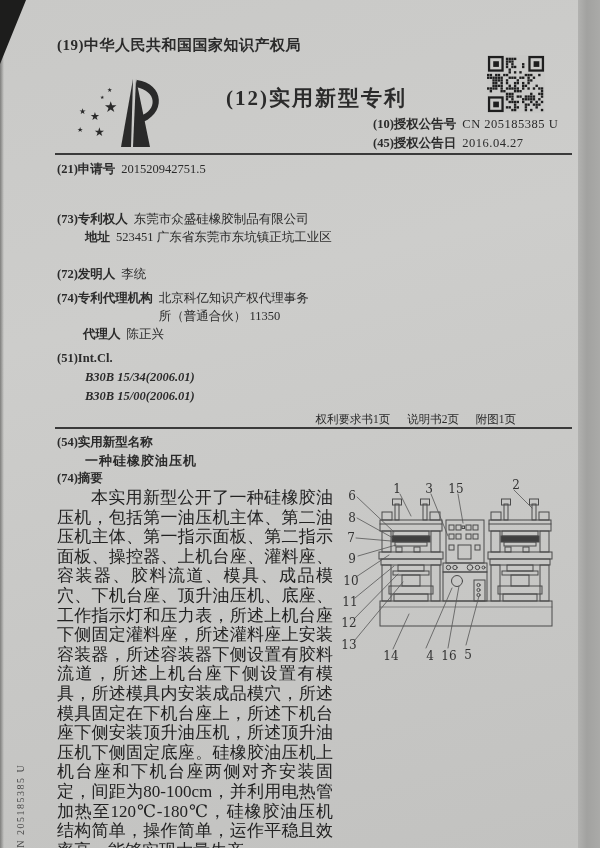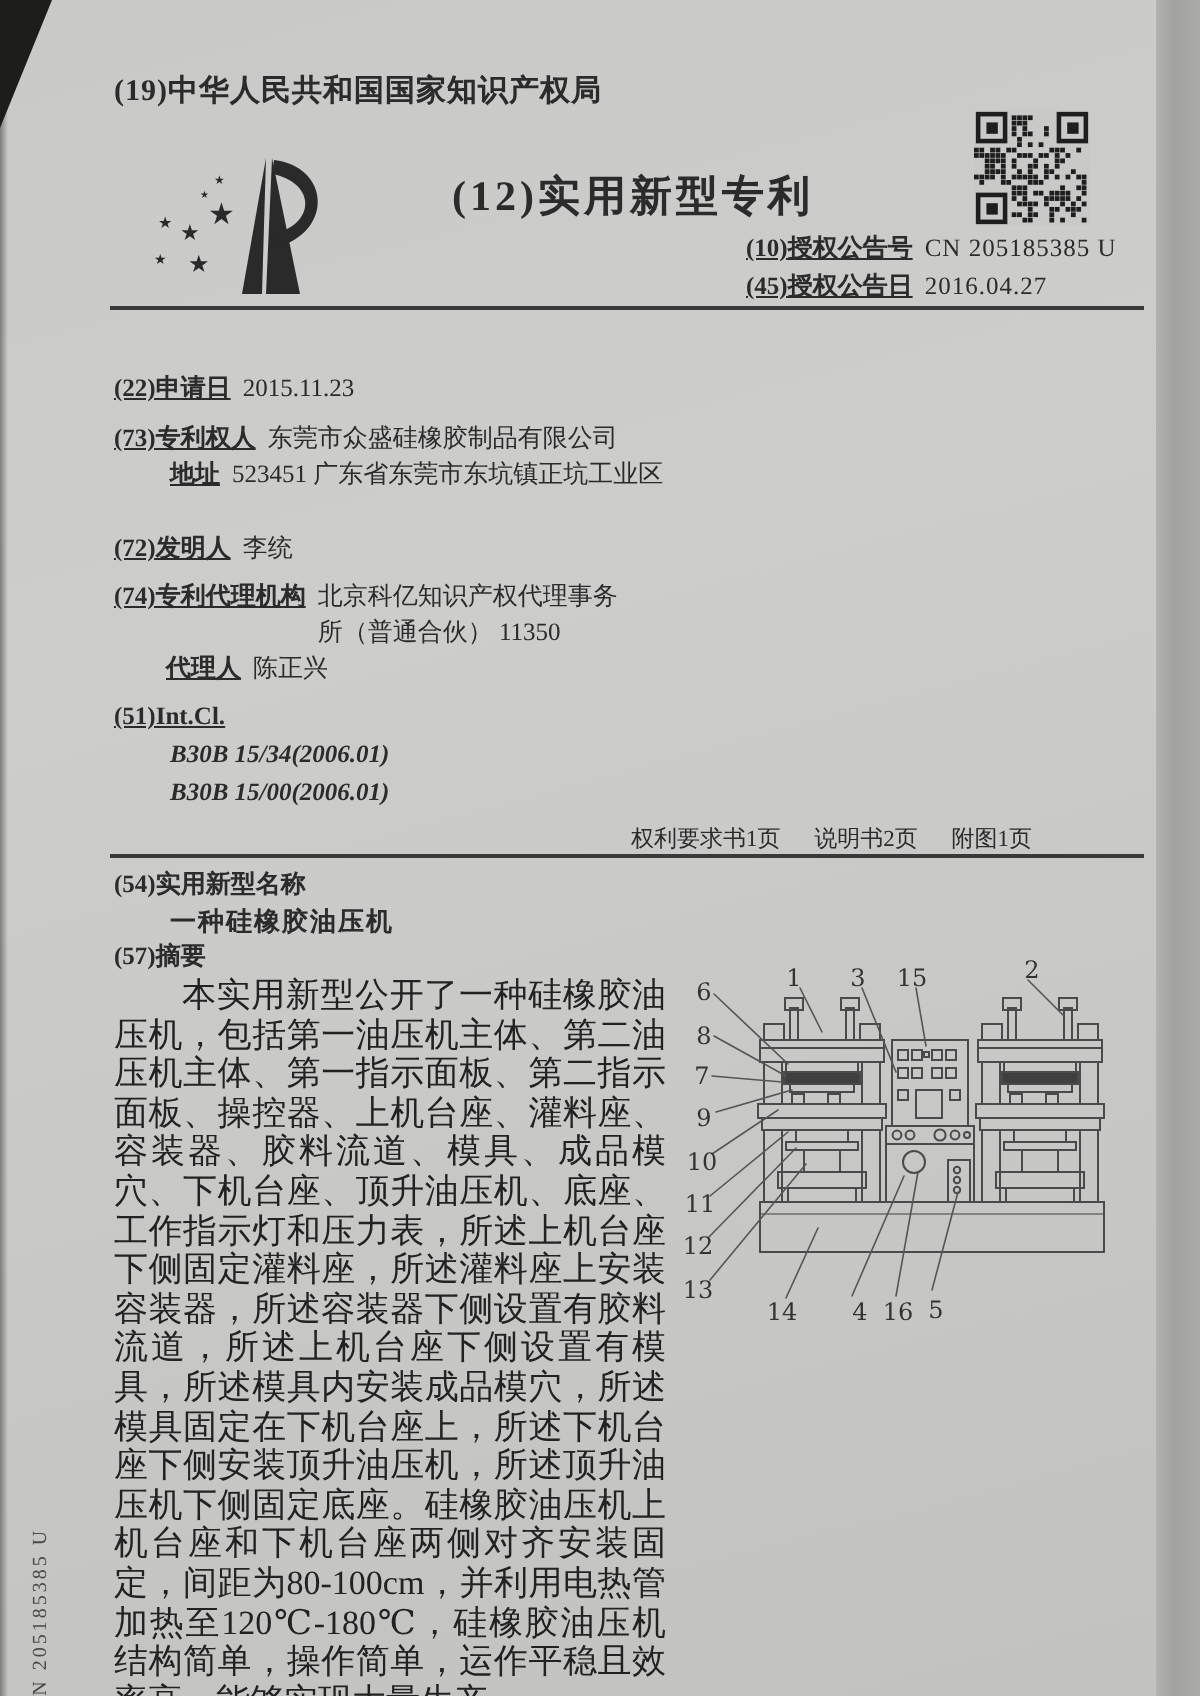--- a/index.html
+++ b/index.html
@@ -14,21 +14,21 @@
     background:linear-gradient(165deg,#c9c9c7 0%,#cdcdcb 35%,#c7c7c5 70%,#c2c2c0 100%);
     color:#2b2b2b;
   }
   #edge-right{position:absolute;right:0;top:0;width:22px;height:848px;
     background:linear-gradient(90deg,#b2b2b0,#a2a2a0 40%,#aaaaa8);}
   #edge-left{position:absolute;left:0;top:0;width:4px;height:848px;
     background:linear-gradient(90deg,#7e7e7c,rgba(200,200,198,0));}
   #corner-shadow{position:absolute;left:0;top:0;width:26px;height:64px;
     background:#1d1d1c;clip-path:polygon(0 0,100% 0,0 100%);}
   .abs{position:absolute;}
-  .lbl{font-weight:700;text-decoration:underline;}
+  .lbl{font-weight:700;}
   .line1{height:2px;background:#3a3a3a;}
   .office{font-size:15px;letter-spacing:.5px;font-weight:600;}
   .doctitle{font-size:21px;font-weight:700;letter-spacing:2px;text-align:center;}
   .grant{font-size:12.5px;white-space:nowrap;}
   .grant .val{margin-left:6px;letter-spacing:.5px;}
   .bib{font-size:12.5px;line-height:18px;}
   .bib .lbl{margin-right:6px;}
   .row{position:absolute;left:57px;}
   .wrapval{display:inline-block;vertical-align:top;}
   .intcl-item{font-style:italic;font-weight:600;margin-top:1px;}
@@ -231,22 +231,22 @@
 
   <div class="abs grant" style="left:373px;top:116px;">
     <span class="lbl">(10)授权公告号</span><span class="val">CN 205185385 U</span>
   </div>
   <div class="abs grant" style="left:373px;top:135px;">
     <span class="lbl">(45)授权公告日</span><span class="val">2016.04.27</span>
   </div>
 
   <div class="abs line1" style="left:55px;top:153px;width:517px;"></div>
 
-  <div class="row bib" style="top:185px;">
-    <span class="lbl">(22)申请日</span><span>2015.11.23</span>
+  <div class="row bib" style="top:160px;">
+    <span class="lbl">(21)申请号</span><span>201520942751.5</span>
   </div>
   <div class="row bib" style="top:210px;">
     <span class="lbl">(73)专利权人</span><span>东莞市众盛硅橡胶制品有限公司</span>
   </div>
   <div class="row bib" style="top:228px;left:85px;">
     <span class="lbl">地址</span><span class="wrapval" style="width:218px;">523451 广东省东莞市东坑镇正坑工业区</span>
   </div>
   <div class="row bib" style="top:265px;">
     <span class="lbl">(72)发明人</span><span>李统</span>
   </div>
@@ -265,21 +265,21 @@
   <div class="abs pages" style="right:68px;top:412px;">
     <span>权利要求书1页</span>
     <span>说明书2页</span>
     <span>附图1页</span>
   </div>
 
   <div class="abs line1" style="left:55px;top:427px;width:517px;"></div>
 
   <div class="abs sec-label" style="left:57px;top:434px;">(54)实用新型名称</div>
   <div class="abs invention-title" style="left:85px;top:452px;">一种硅橡胶油压机</div>
-  <div class="abs sec-label" style="left:57px;top:470px;">(57)摘要</div>
+  <div class="abs sec-label" style="left:57px;top:470px;">(74)摘要</div>
   <div class="abs abstract" style="left:57px;top:488px;">本实用新型公开了一种硅橡胶油压机，包括第一油压机主体、第二油压机主体、第一指示面板、第二指示面板、操控器、上机台座、灌料座、容装器、胶料流道、模具、成品模穴、下机台座、顶升油压机、底座、工作指示灯和压力表，所述上机台座下侧固定灌料座，所述灌料座上安装容装器，所述容装器下侧设置有胶料流道，所述上机台座下侧设置有模具，所述模具内安装成品模穴，所述模具固定在下机台座上，所述下机台座下侧安装顶升油压机，所述顶升油压机下侧固定底座。硅橡胶油压机上机台座和下机台座两侧对齐安装固定，间距为80-100cm，并利用电热管加热至120℃-180℃，硅橡胶油压机结构简单，操作简单，运作平稳且效率高，能够实现大量生产。</div>
 
   <div class="abs" style="left:336px;top:468px;">
     <svg width="242" height="200" viewBox="0 0 242 200" stroke-linecap="round">
 
       <g id="press" stroke="#4a4a4a" fill="none" stroke-width="1">
         <rect x="59" y="36" width="4" height="16"></rect>
           <rect x="56.5" y="31" width="9" height="6"></rect>
         <rect x="87" y="36" width="4" height="16"></rect>
           <rect x="84.5" y="31" width="9" height="6"></rect>

